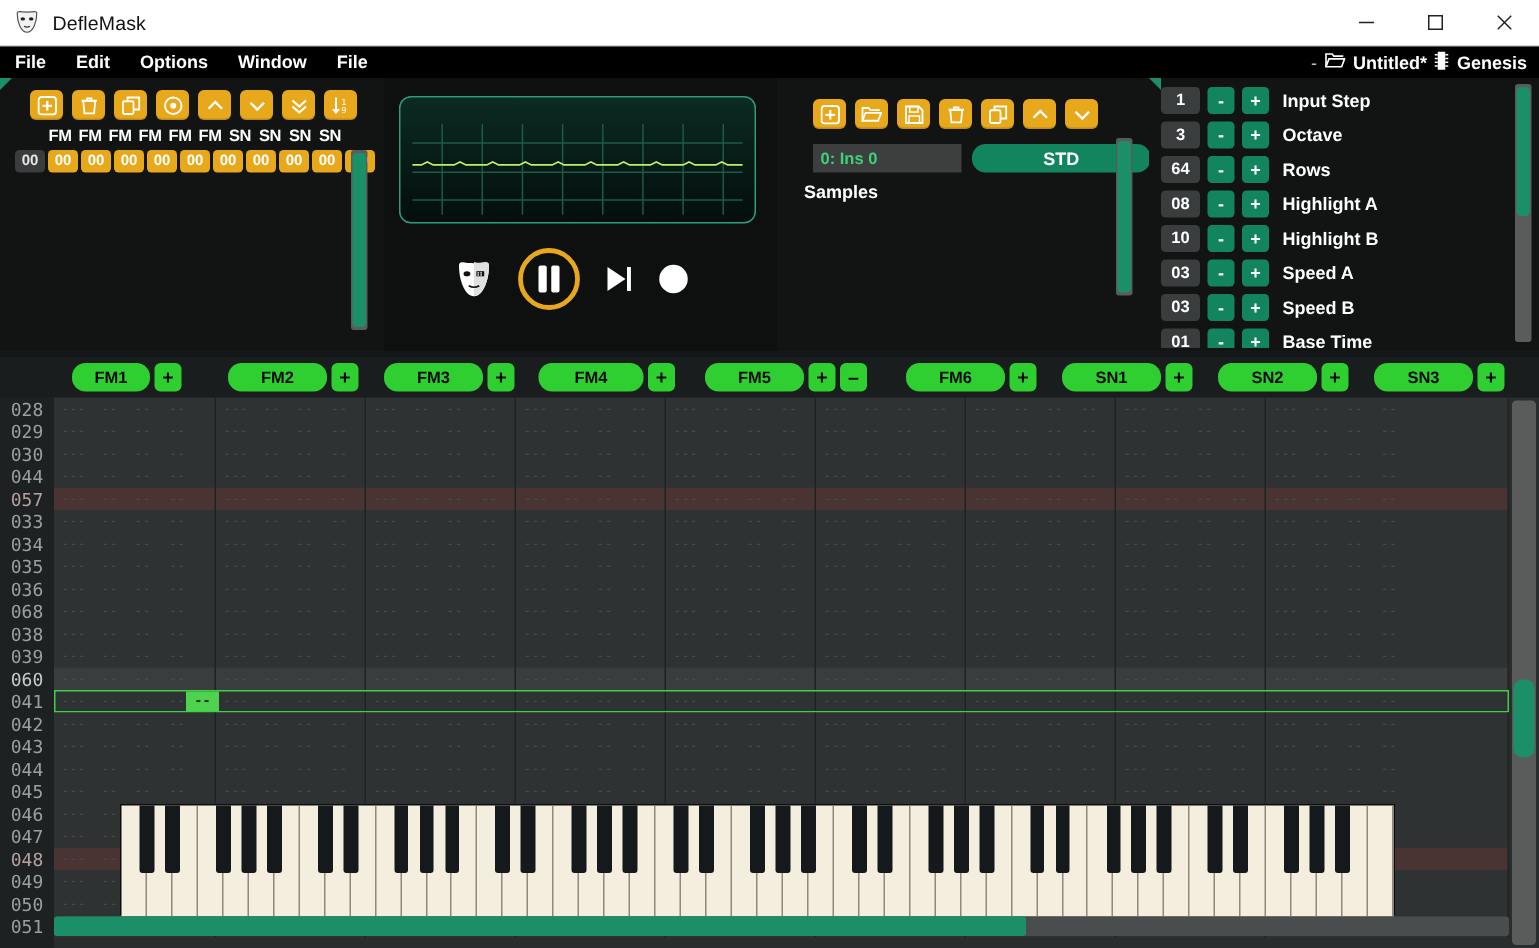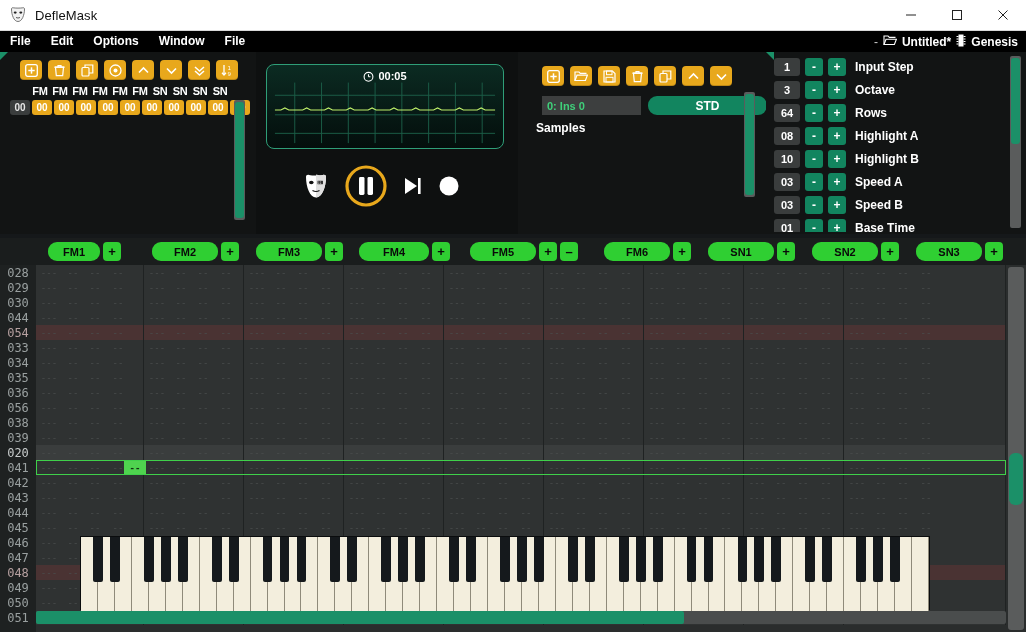--- a/index.html
+++ b/index.html
@@ -506,30 +506,20 @@
             <line x1="190" y1="18" x2="190" y2="80"></line>
               <line x1="217" y1="18" x2="217" y2="80"></line>
             <line x1="8" y1="31" x2="230" y2="31"></line>
               <line x1="8" y1="51" x2="230" y2="51"></line>
             <line x1="8" y1="70" x2="230" y2="70"></line>
           </g>
         </svg>
         <svg class="osc-wave" viewBox="0 0 238 85" preserveAspectRatio="none">
           <polyline fill="none" stroke="#bff06a" stroke-width="1.1" points="8,46 14,46 18,44 22,46 30,46 36,46 40,44 44,46 52,46 58,46 62,44 66,46 74,46 80,46 84,44 88,46 96,46 102,46 106,44 110,46 118,46 124,46 128,44 132,46 140,46 146,46 150,44 154,46 162,46 168,46 172,44 176,46 184,46 190,46 194,44 198,46 206,46 212,46 216,44 220,46 230,46"></polyline>
         </svg>
-        <div class="osc-title">
-          <span>
-            <svg width="11" height="11" viewBox="0 0 11 11" style="display:block">
-              <circle cx="5.5" cy="5.8" r="4.4" fill="none" stroke="#fff" stroke-width="1.1"></circle>
-              <line x1="5.5" y1="3.3" x2="5.5" y2="5.8" stroke="#fff" stroke-width="1.1"></line>
-              <line x1="5.5" y1="5.8" x2="7.4" y2="5.8" stroke="#fff" stroke-width="1.1"></line>
-            </svg>
-          </span>
-          <span>00:05</span>
-        </div>
       </div>
 
       <div class="transport">
         <div class="tp-btn">
           <svg width="28" height="28" viewBox="0 0 28 28">
             <path d="M4 5 C4 3.2 5.2 2.5 7 2.9 C10.5 3.7 17.5 3.7 21 2.9 C22.8 2.5 24 3.2 24 5 C24 15 20 25.5 14 25.5 C8 25.5 4 15 4 5 Z" fill="#ffffff"></path>
             <path d="M14 2.6 L14 25.5 C20 25.5 24 15 24 5 C24 3.2 22.8 2.5 21 2.9 C19.3 3.3 16.6 3.5 14 2.6 Z" fill="#e0e0e0"></path>
             <ellipse cx="9.3" cy="10.5" rx="2.3" ry="1.7" fill="#111"></ellipse>
             <rect x="15.6" y="8.8" width="5.2" height="3.4" fill="#111"></rect>
             <rect x="16.3" y="9.4" width="1.1" height="1" fill="#ddd"></rect>
@@ -957,21 +947,21 @@
             </div>
             <div class="chcell" style="left: 808px; width: 162px;">
               <span class="fld" style="width: 26px;">---</span>
               <span class="fld" style="width: 22px;">--</span>
               <span class="fld" style="width: 22px;">--</span>
               <span class="fld" style="width: 24px;">--</span>
             </div>
           </div>
         </div>
         <div class="prow row-hlA" style="top: 60px;">
-          <div class="rn">054</div>
+          <div class="rn">057</div>
           <div class="cells">
             <div class="chcell" style="left: 0px; width: 108px;">
               <span class="fld" style="width: 26px;">---</span>
               <span class="fld" style="width: 22px;">--</span>
               <span class="fld" style="width: 22px;">--</span>
               <span class="fld" style="width: 24px;">--</span>
             </div>
             <div class="chcell" style="left: 108px; width: 100px;">
               <span class="fld" style="width: 26px;">---</span>
               <span class="fld" style="width: 22px;">--</span>
@@ -1252,21 +1242,21 @@
             </div>
             <div class="chcell" style="left: 808px; width: 162px;">
               <span class="fld" style="width: 26px;">---</span>
               <span class="fld" style="width: 22px;">--</span>
               <span class="fld" style="width: 22px;">--</span>
               <span class="fld" style="width: 24px;">--</span>
             </div>
           </div>
         </div>
         <div class="prow" style="top: 135px;">
-          <div class="rn">056</div>
+          <div class="rn">068</div>
           <div class="cells">
             <div class="chcell" style="left: 0px; width: 108px;">
               <span class="fld" style="width: 26px;">---</span>
               <span class="fld" style="width: 22px;">--</span>
               <span class="fld" style="width: 22px;">--</span>
               <span class="fld" style="width: 24px;">--</span>
             </div>
             <div class="chcell" style="left: 108px; width: 100px;">
               <span class="fld" style="width: 26px;">---</span>
               <span class="fld" style="width: 22px;">--</span>
@@ -1429,21 +1419,21 @@
             </div>
             <div class="chcell" style="left: 808px; width: 162px;">
               <span class="fld" style="width: 26px;">---</span>
               <span class="fld" style="width: 22px;">--</span>
               <span class="fld" style="width: 22px;">--</span>
               <span class="fld" style="width: 24px;">--</span>
             </div>
           </div>
         </div>
         <div class="prow row-hlB" style="top: 180px;">
-          <div class="rn">020</div>
+          <div class="rn">060</div>
           <div class="cells">
             <div class="chcell" style="left: 0px; width: 108px;">
               <span class="fld" style="width: 26px;">---</span>
               <span class="fld" style="width: 22px;">--</span>
               <span class="fld" style="width: 22px;">--</span>
               <span class="fld" style="width: 24px;">--</span>
             </div>
             <div class="chcell" style="left: 108px; width: 100px;">
               <span class="fld" style="width: 26px;">---</span>
               <span class="fld" style="width: 22px;">--</span>

